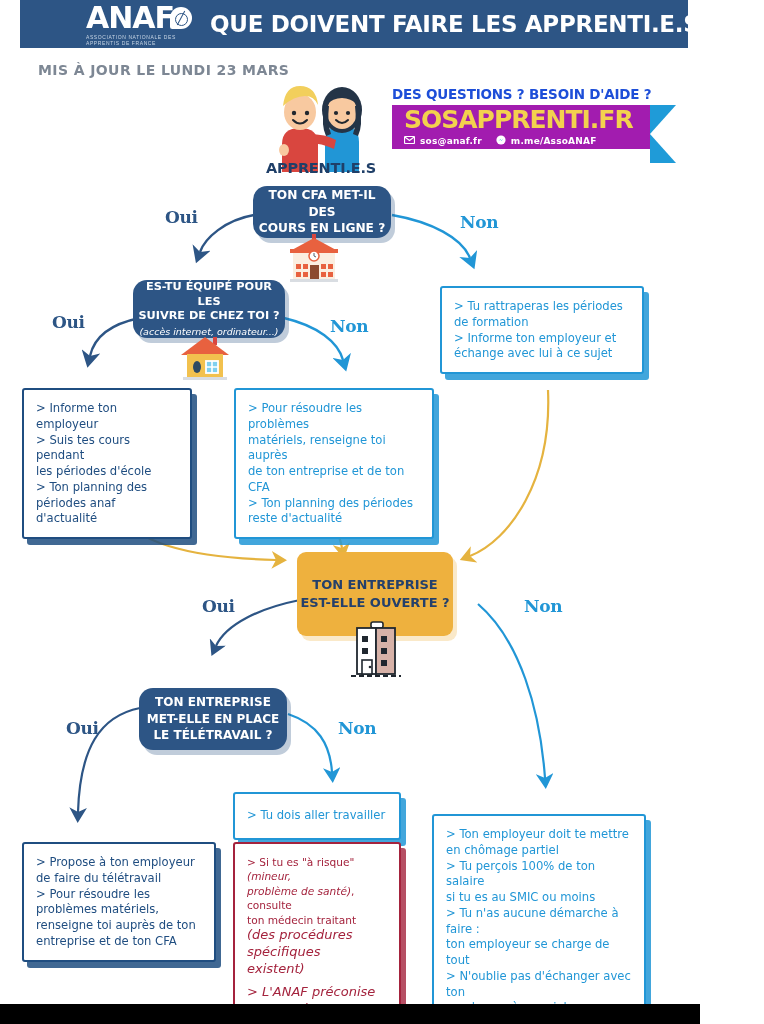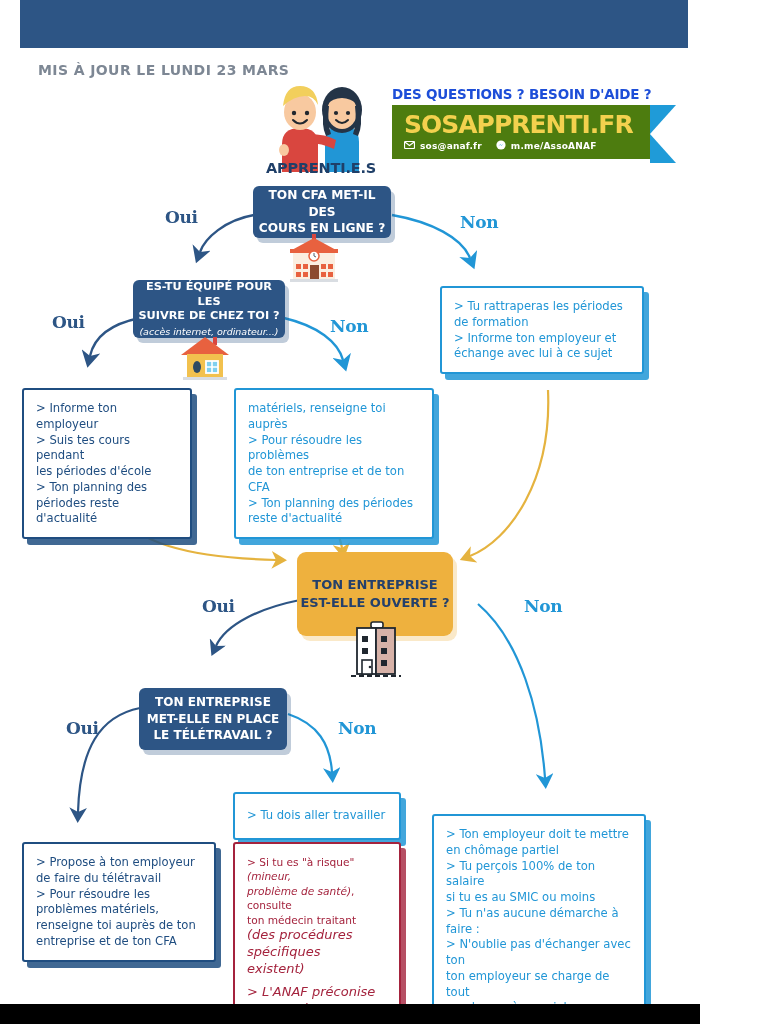--- a/index.html
+++ b/index.html
@@ -56,21 +56,21 @@
     font-family:"DejaVu Sans", sans-serif;
   }
 
   
   .sos-block{position:absolute;left:392px;top:86px;width:280px;}
   .sos-q{
     color:#1d4ed8;font-weight:bold;font-size:13.5px;letter-spacing:-.2px;
     font-family:"DejaVu Sans", sans-serif;margin-bottom:3px;
   }
   .sos-ribbon{
-    position:relative;width:258px;height:54px;background:#4d7c0f;
+    position:relative;width:258px;height:44px;background:#a21caf;
     display:flex;flex-direction:column;justify-content:center;padding-left:12px;
     box-sizing:border-box;
   }
   .sos-ribbon:after{
     content:"";position:absolute;right:-26px;top:0;width:0;height:0;
     border-top:29px solid #1f9bd8;border-bottom:29px solid #1f9bd8;
     border-right:26px solid transparent;
   }
   .sos-url{
     color:#f3d14e;font-weight:bold;font-size:25px;letter-spacing:-1px;line-height:1;
@@ -78,21 +78,21 @@
   }
   .sos-contact{
     display:flex;align-items:center;gap:5px;margin-top:3px;
     color:#ffffff;font-size:9px;font-weight:bold;letter-spacing:.2px;
     font-family:"DejaVu Sans", sans-serif;
   }
   .sos-contact .sep{display:inline-block;width:4px;}
 
   
   .qbox{
-    position:absolute;background:#2d5585;border-radius:6px;
+    position:absolute;background:#2d5585;border-radius:14px;
     color:#ffffff;text-align:center;font-weight:bold;
     font-family:"DejaVu Sans", sans-serif;
     display:flex;flex-direction:column;align-items:center;justify-content:center;
     box-shadow:4px 5px 0 rgba(45,85,133,.30);
     box-sizing:border-box;
   }
   .qbox .sub{font-weight:normal;font-style:italic;font-size:9.5px;margin-top:2px;}
 
   .ybox{
     position:absolute;background:#eeb13e;border-radius:9px;
@@ -132,20 +132,28 @@
   .icon-abs{position:absolute;}
 
   .footer-bar{position:absolute;left:0;top:1004px;width:700px;height:20px;background:#000;}
 </style>
 </head>
 <body>
 
 <div id="stage">
 
   <div class="header">
+    <div class="logo-wrap">
+      <div class="logo-main">
+        <span>ANAF</span>
+        <span class="logo-emblem"></span>
+      </div>
+      <div class="logo-sub">ASSOCIATION NATIONALE DES APPRENTIS DE FRANCE</div>
+    </div>
+    <div class="header-title">QUE DOIVENT FAIRE LES APPRENTI.E.S ?</div>
   </div>
 
   <div class="updated">MIS À JOUR LE LUNDI 23 MARS</div>
 
   <div class="appr-wrap">
     <svg width="118" height="100" viewBox="0 0 118 100">
 
       <path d="M63 70 q0-16 17-16 q17 0 17 16 l0 30 l-34 0 z" fill="#2196d6"></path>
 
       <ellipse cx="80" cy="38" rx="20" ry="23" fill="#243447"></ellipse>
@@ -291,26 +299,26 @@
     <div>de formation</div>
     <div>&gt; Informe ton employeur et</div>
     <div>échange avec lui à ce sujet</div>
   </div>
 
   <div class="obox" style="left:22px;top:388px;width:170px;">
     <div>&gt; Informe ton employeur</div>
     <div>&gt; Suis tes cours pendant</div>
     <div>les périodes d'école</div>
     <div>&gt; Ton planning des</div>
-    <div>périodes reste d'actualité</div>
+    <div>périodes anaf d'actualité</div>
   </div>
 
   <div class="obox light" style="left:234px;top:388px;width:200px;">
+    <div>&gt; Pour résoudre les problèmes</div>
     <div>matériels, renseigne toi auprès</div>
-    <div>&gt; Pour résoudre les problèmes</div>
     <div>de ton entreprise et de ton CFA</div>
     <div>&gt; Ton planning des périodes</div>
     <div>reste d'actualité</div>
   </div>
 
   <div class="ybox" style="left:297px;top:552px;width:156px;height:84px;">
     <div>
       <div>TON ENTREPRISE</div>
       <div>EST-ELLE OUVERTE ?</div>
     </div>
@@ -372,19 +380,19 @@
     <div>renseigne toi auprès de ton</div>
     <div>entreprise et de ton CFA</div>
   </div>
 
   <div class="obox light" style="left:432px;top:814px;width:214px;">
     <div>&gt; Ton employeur doit te mettre</div>
     <div>en chômage partiel</div>
     <div>&gt; Tu perçois 100% de ton salaire</div>
     <div>si tu es au SMIC ou moins</div>
     <div>&gt; Tu n'as aucune démarche à faire :</div>
+    <div>ton employeur se charge de tout</div>
     <div>&gt; N'oublie pas d'échanger avec ton</div>
-    <div>ton employeur se charge de tout</div>
     <div>employeur à ce sujet</div>
   </div>
 
   <div class="footer-bar"></div>
 </div>
 
 </body></html>

